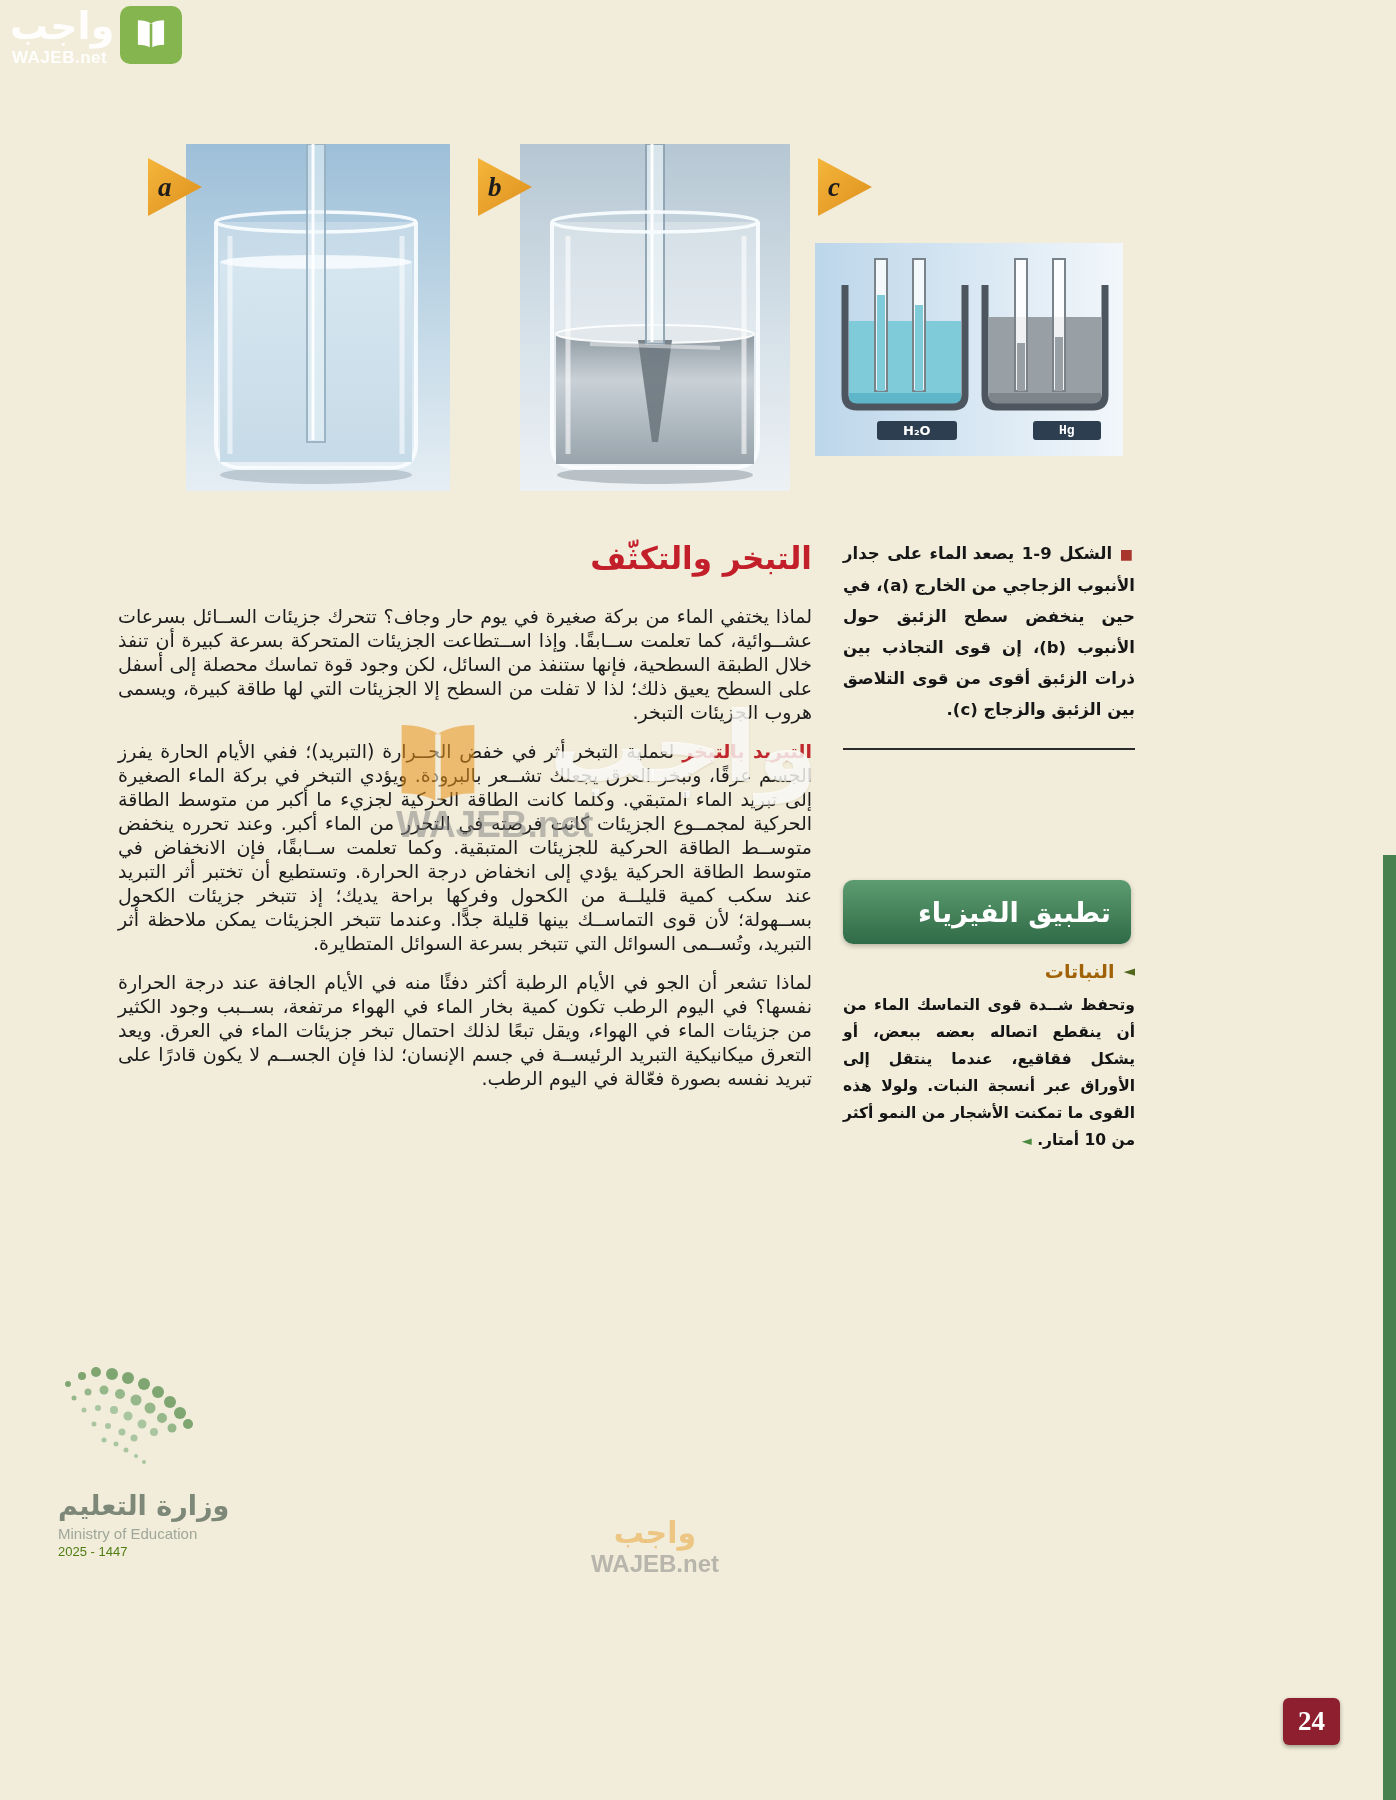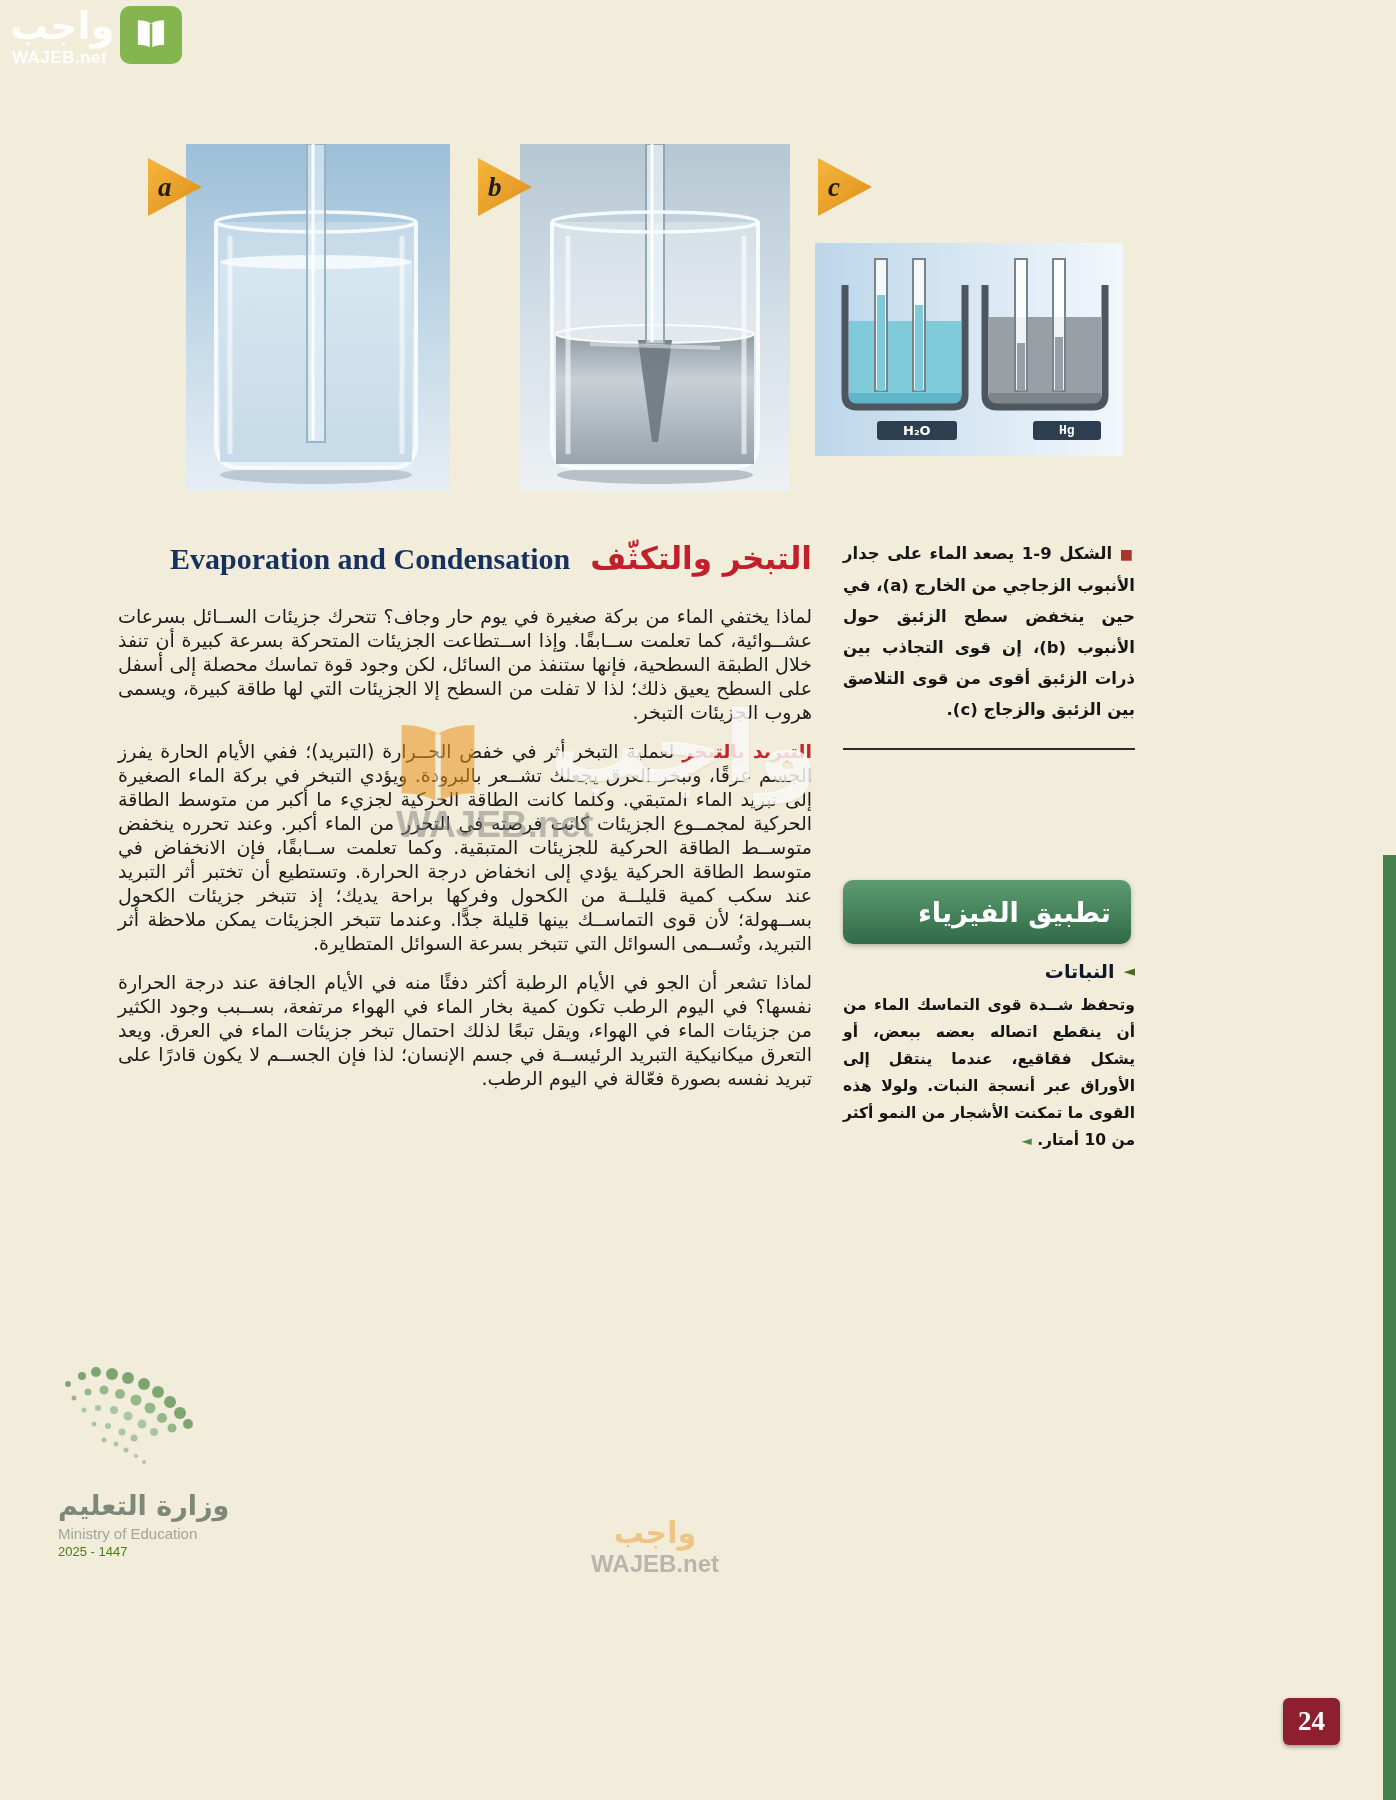--- a/index.html
+++ b/index.html
@@ -64,21 +64,21 @@
 
   .physics-box{position:absolute;left:843px;top:880px;width:288px;height:64px;
     background:linear-gradient(180deg,#5d9c70 0%,#2f6b47 100%);
     border-radius:10px;display:flex;align-items:center;direction:rtl;
     padding:0 20px;color:#ffffff;font-weight:bold;font-size:27px;
     box-shadow:0 2px 5px rgba(0,0,0,0.25);}
 
   .sidebar{position:absolute;left:843px;top:960px;width:292px;direction:rtl;}
   .sidebar-head{display:flex;align-items:center;gap:9px;margin-bottom:10px;}
   .sidebar-head .arrow{color:#51661d;font-size:15px;}
-  .sidebar-title{color:#0f172a;font-size:19px;font-weight:bold;}
+  .sidebar-title{color:#a16207;font-size:19px;font-weight:bold;}
   .sidebar p{margin:0 0 12px 0;text-align:justify;font-size:15.5px;font-weight:bold;line-height:27px;color:#141414;}
   .end-marker{color:#4c8a3f;font-size:13px;}
 
   
   .edge-bar{position:absolute;left:1383px;top:855px;width:13px;height:945px;background:#478150;}
 
   .ministry{position:absolute;left:58px;top:1366px;width:230px;}
   .ministry-ar{font-size:27px;font-weight:bold;color:#7d8878;margin-top:8px;direction:rtl;text-align:left;}
   .ministry-en{font-size:15px;color:#9fa69a;font-family:"Liberation Sans",sans-serif;margin-top:4px;}
   .ministry-years{font-size:13px;color:#4d7c0f;font-family:"Liberation Sans",sans-serif;margin-top:2px;}
@@ -192,21 +192,20 @@
   </div>
 <div class="tri tri-b" data-name="figure-marker-b">
     <span data-name="figure-marker-b-letter">b</span>
   </div>
 <div class="tri tri-c" data-name="figure-marker-c">
     <span data-name="figure-marker-c-letter">c</span>
   </div>
 
 <div class="heading" data-name="section-heading">
   <span class="heading-ar" data-name="section-heading-arabic">التبخر والتكثّف</span>
-  <span class="heading-en" data-name="section-heading-english">Evaporation and Condensation</span>
 </div>
 
 <div class="body-col" data-name="main-text-column">
   <p data-name="paragraph-evaporation">لماذا يختفي الماء من بركة صغيرة في يوم حار وجاف؟ تتحرك جزيئات الســائل بسرعات عشــوائية، كما تعلمت ســابقًا. وإذا اســتطاعت الجزيئات المتحركة بسرعة كبيرة أن تنفذ خلال الطبقة السطحية، فإنها ستنفذ من السائل، لكن وجود قوة تماسك محصلة إلى أسفل على السطح يعيق ذلك؛ لذا لا تفلت من السطح إلا الجزيئات التي لها طاقة كبيرة، ويسمى هروب الجزيئات التبخر.</p>
   <p data-name="paragraph-evaporative-cooling"><span class="lead-red" data-name="run-in-heading-evaporative-cooling">التبريد بالتبخر</span> <span data-name="paragraph-evaporative-cooling-text">لعملية التبخر أثر في خفض الحــرارة (التبريد)؛ ففي الأيام الحارة يفرز الجسم عرقًا، وتبخر العرق يجعلك تشــعر بالبرودة. ويؤدي التبخر في بركة الماء الصغيرة إلى تبريد الماء المتبقي. وكلما كانت الطاقة الحركية لجزيء ما أكبر من متوسط الطاقة الحركية لمجمــوع الجزيئات كانت فرصته في التحرر من الماء أكبر. وعند تحرره ينخفض متوســط الطاقة الحركية للجزيئات المتبقية. وكما تعلمت ســابقًا، فإن الانخفاض في متوسط الطاقة الحركية يؤدي إلى انخفاض درجة الحرارة. وتستطيع أن تختبر أثر التبريد عند سكب كمية قليلــة من الكحول وفركها براحة يديك؛ إذ تتبخر جزيئات الكحول بســهولة؛ لأن قوى التماســك بينها قليلة جدًّا. وعندما تتبخر الجزيئات يمكن ملاحظة أثر التبريد، وتُســمى السوائل التي تتبخر بسرعة السوائل المتطايرة.</span></p>
   <p data-name="paragraph-humid-days">لماذا تشعر أن الجو في الأيام الرطبة أكثر دفئًا منه في الأيام الجافة عند درجة الحرارة نفسها؟ في اليوم الرطب تكون كمية بخار الماء في الهواء مرتفعة، بســبب وجود الكثير من جزيئات الماء في الهواء، ويقل تبعًا لذلك احتمال تبخر جزيئات الماء في العرق. ويعد التعرق ميكانيكية التبريد الرئيســة في جسم الإنسان؛ لذا فإن الجســم لا يكون قادرًا على تبريد نفسه بصورة فعّالة في اليوم الرطب.</p>
 </div>
 
 <div class="watermark" data-name="wajeb-watermark">
   <svg class="wm-book" data-name="open-book-watermark-icon" width="112" height="100" viewBox="0 0 24 22">

